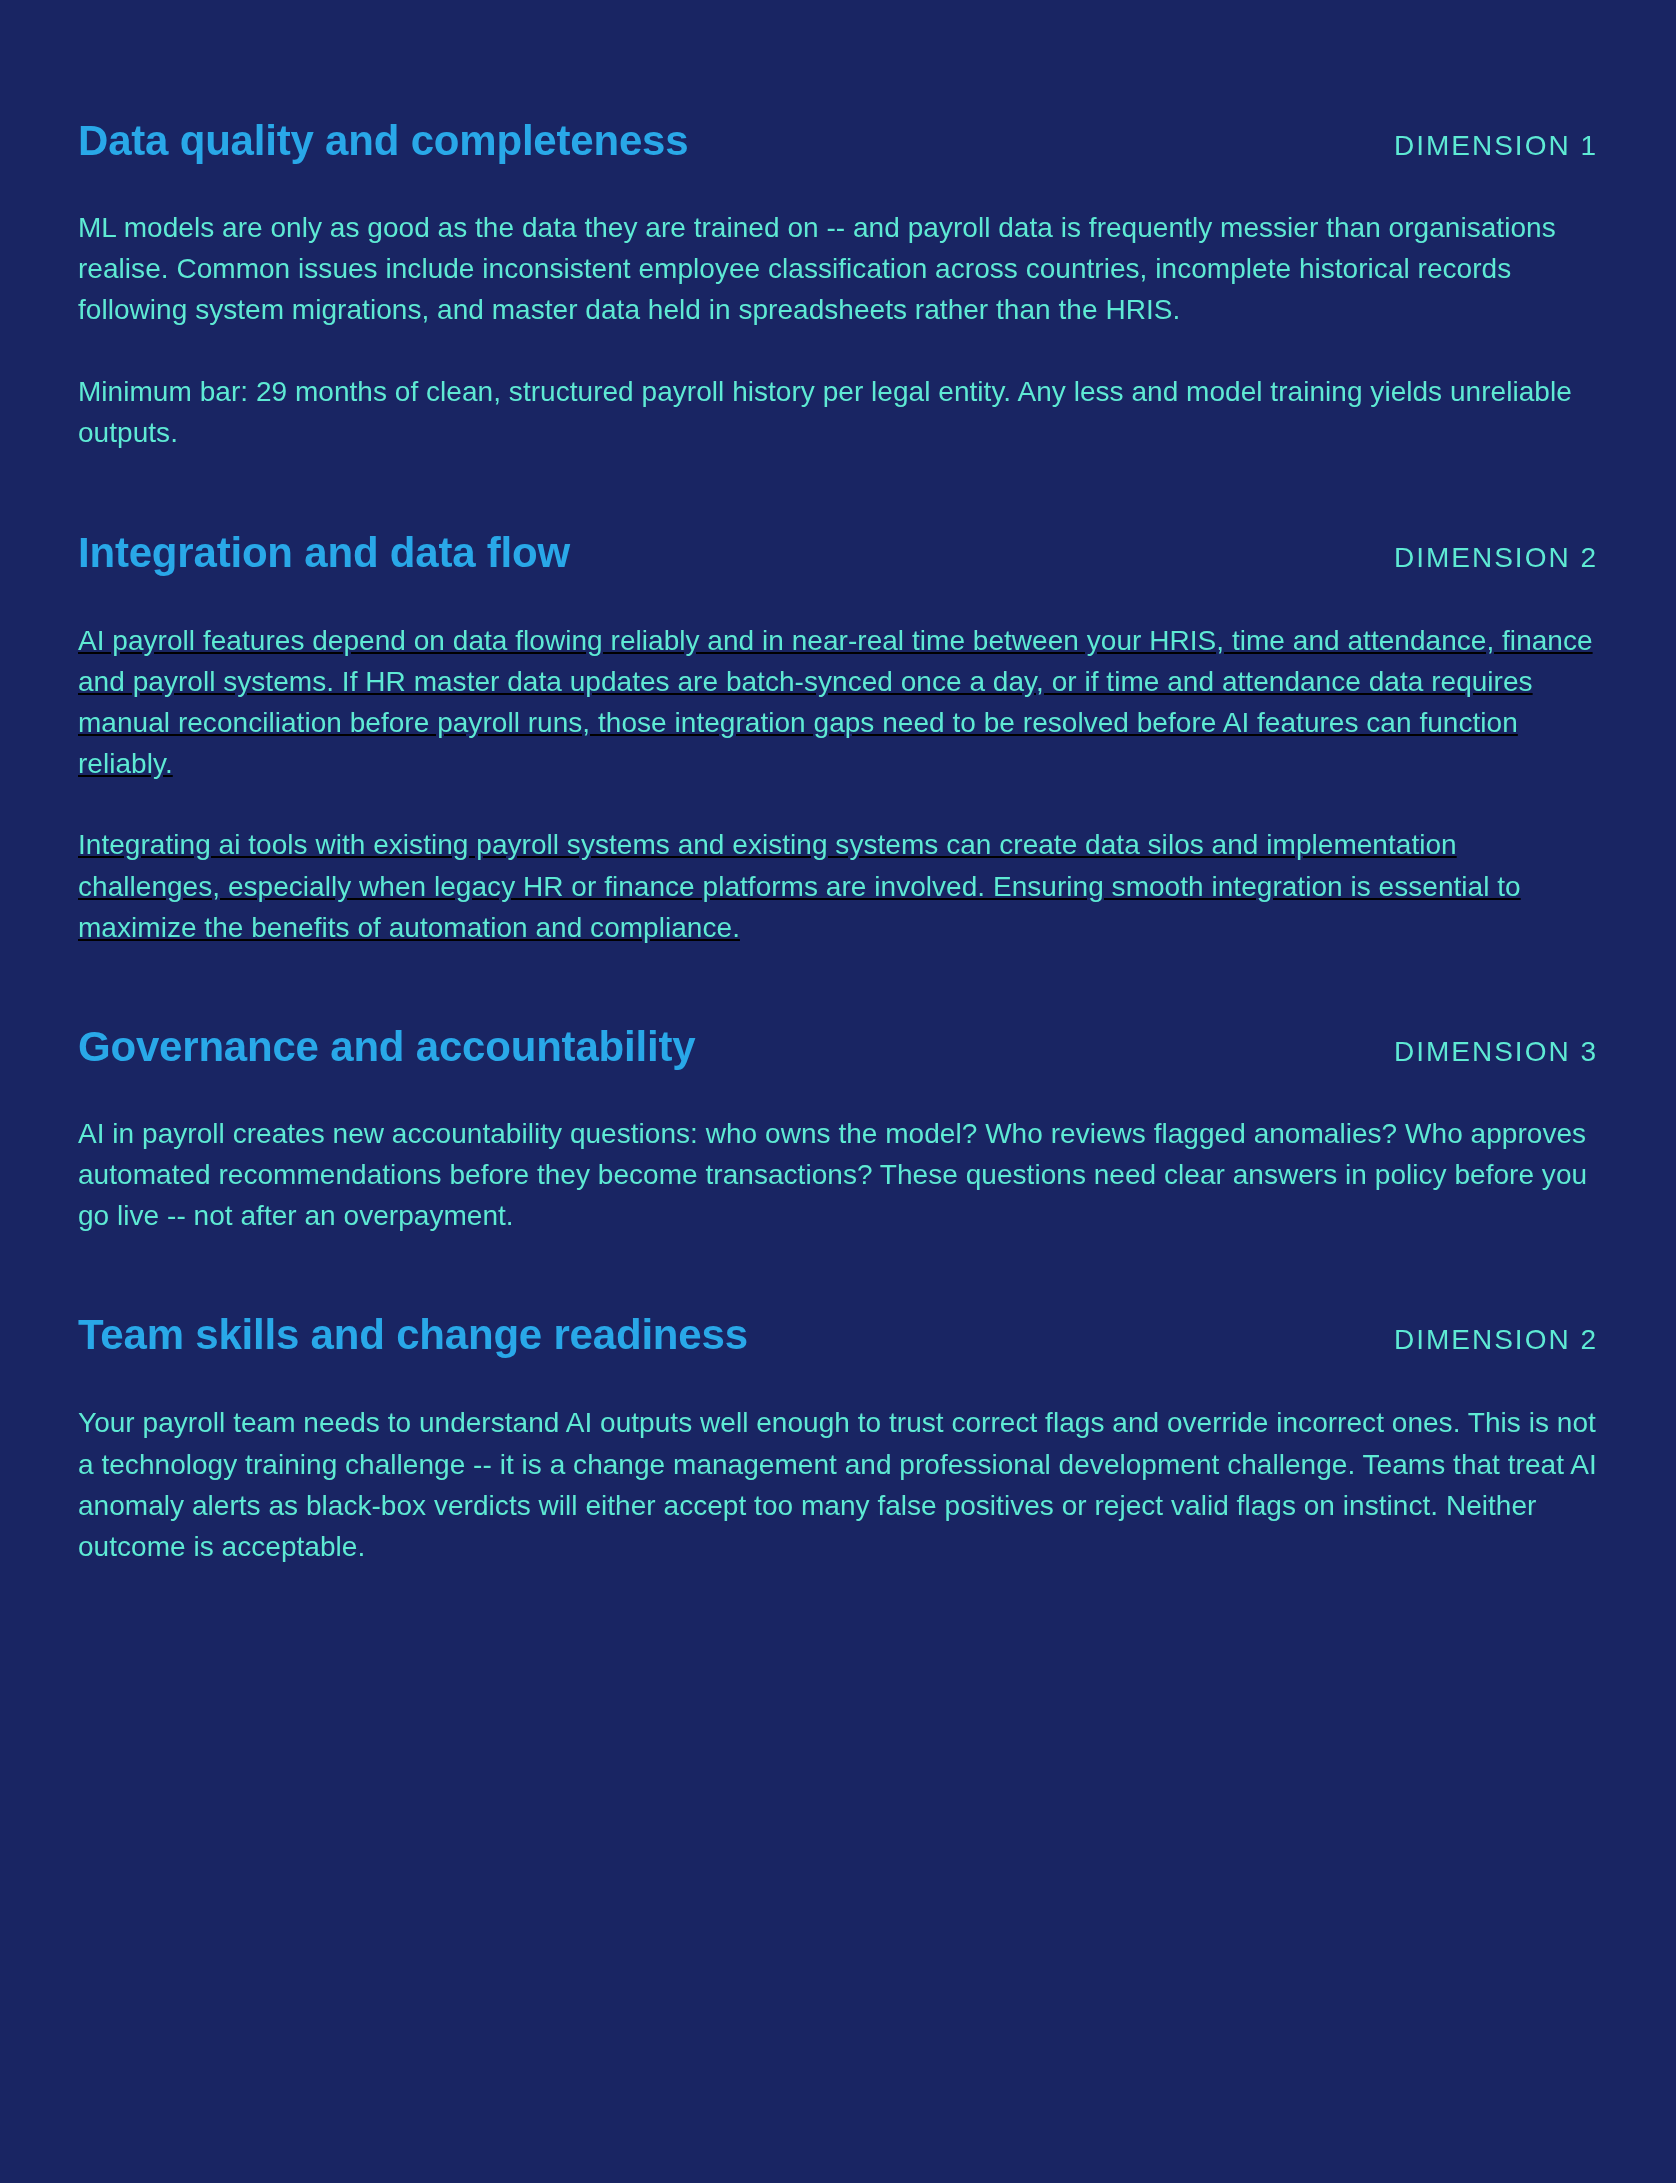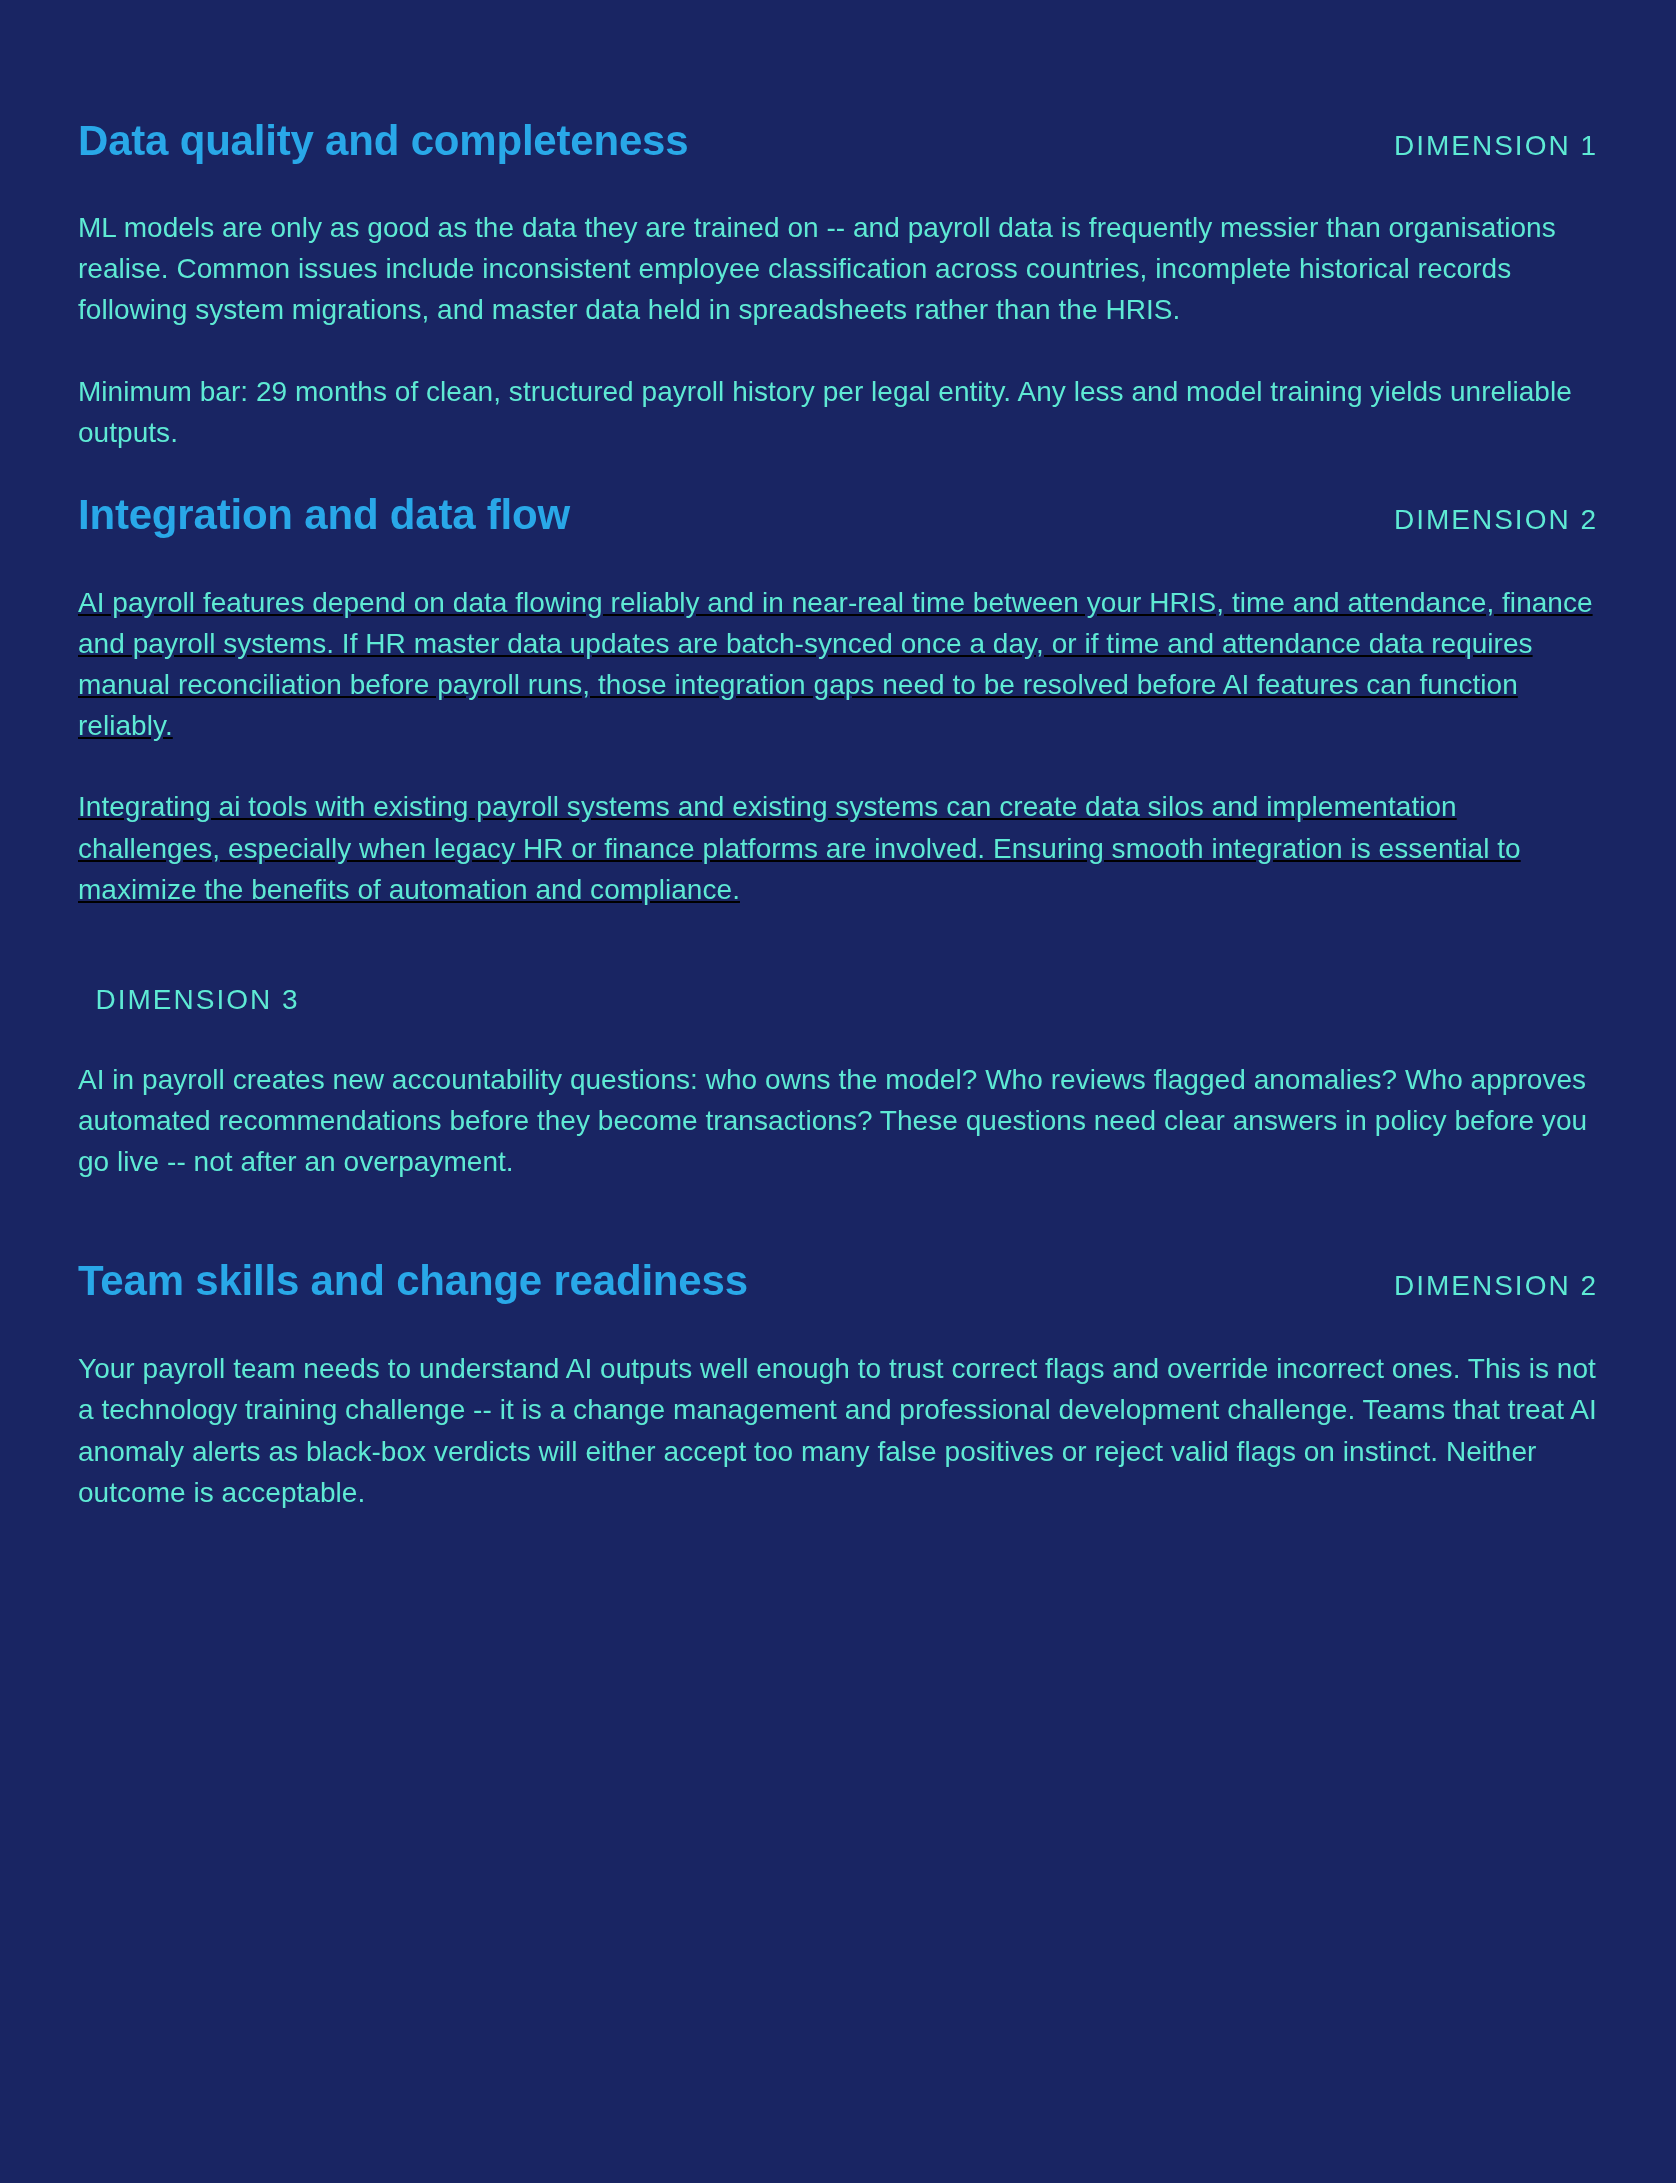--- a/index.html
+++ b/index.html
@@ -73,21 +73,21 @@
     font-weight: 400;
     letter-spacing: 0.04px;
   }
 
   .para + .para {
     margin-top: 40px;
   }
 
   
   .section[data-index="1"] .section-body { margin-top: 43px; }
-  .section[data-index="2"] { margin-top: 38px; }
+  .section[data-index="2"] { margin-top: 76px; }
   .section[data-index="2"] .section-body { margin-top: 44px; text-decoration: underline; }
   .section[data-index="3"] { margin-top: 75px; }
   .section[data-index="3"] .section-body { }
   .section[data-index="4"] { margin-top: 75px; }
   .section[data-index="4"] .section-body { margin-top: 44px; }
 </style>
 </head>
 <body>
 
 <div class="page">
@@ -109,20 +109,21 @@
       <div class="section-kicker">DIMENSION 2</div>
     </div>
     <div class="section-body">
       <p class="para">AI payroll features depend on data flowing reliably and in near-real time between your HRIS, time and attendance, finance and payroll systems. If HR master data updates are batch-synced once a day, or if time and attendance data requires manual reconciliation before payroll runs, those integration gaps need to be resolved before AI features can function reliably.</p>
       <p class="para">Integrating ai tools with existing payroll systems and existing systems can create data silos and implementation challenges, especially when legacy HR or finance platforms are involved. Ensuring smooth integration is essential to maximize the benefits of automation and compliance.</p>
     </div>
   </section>
 
   <section class="section" data-index="3">
     <div class="section-head">
+      <h2 class="section-title">Governance and accountability</h2>
       <div class="section-kicker">DIMENSION 3</div>
     </div>
     <div class="section-body">
       <p class="para">AI in payroll creates new accountability questions: who owns the model? Who reviews flagged anomalies? Who approves automated recommendations before they become transactions? These questions need clear answers in policy before you go live -- not after an overpayment.</p>
     </div>
   </section>
 
   <section class="section" data-index="4">
     <div class="section-head">
       <h2 class="section-title">Team skills and change readiness</h2>

